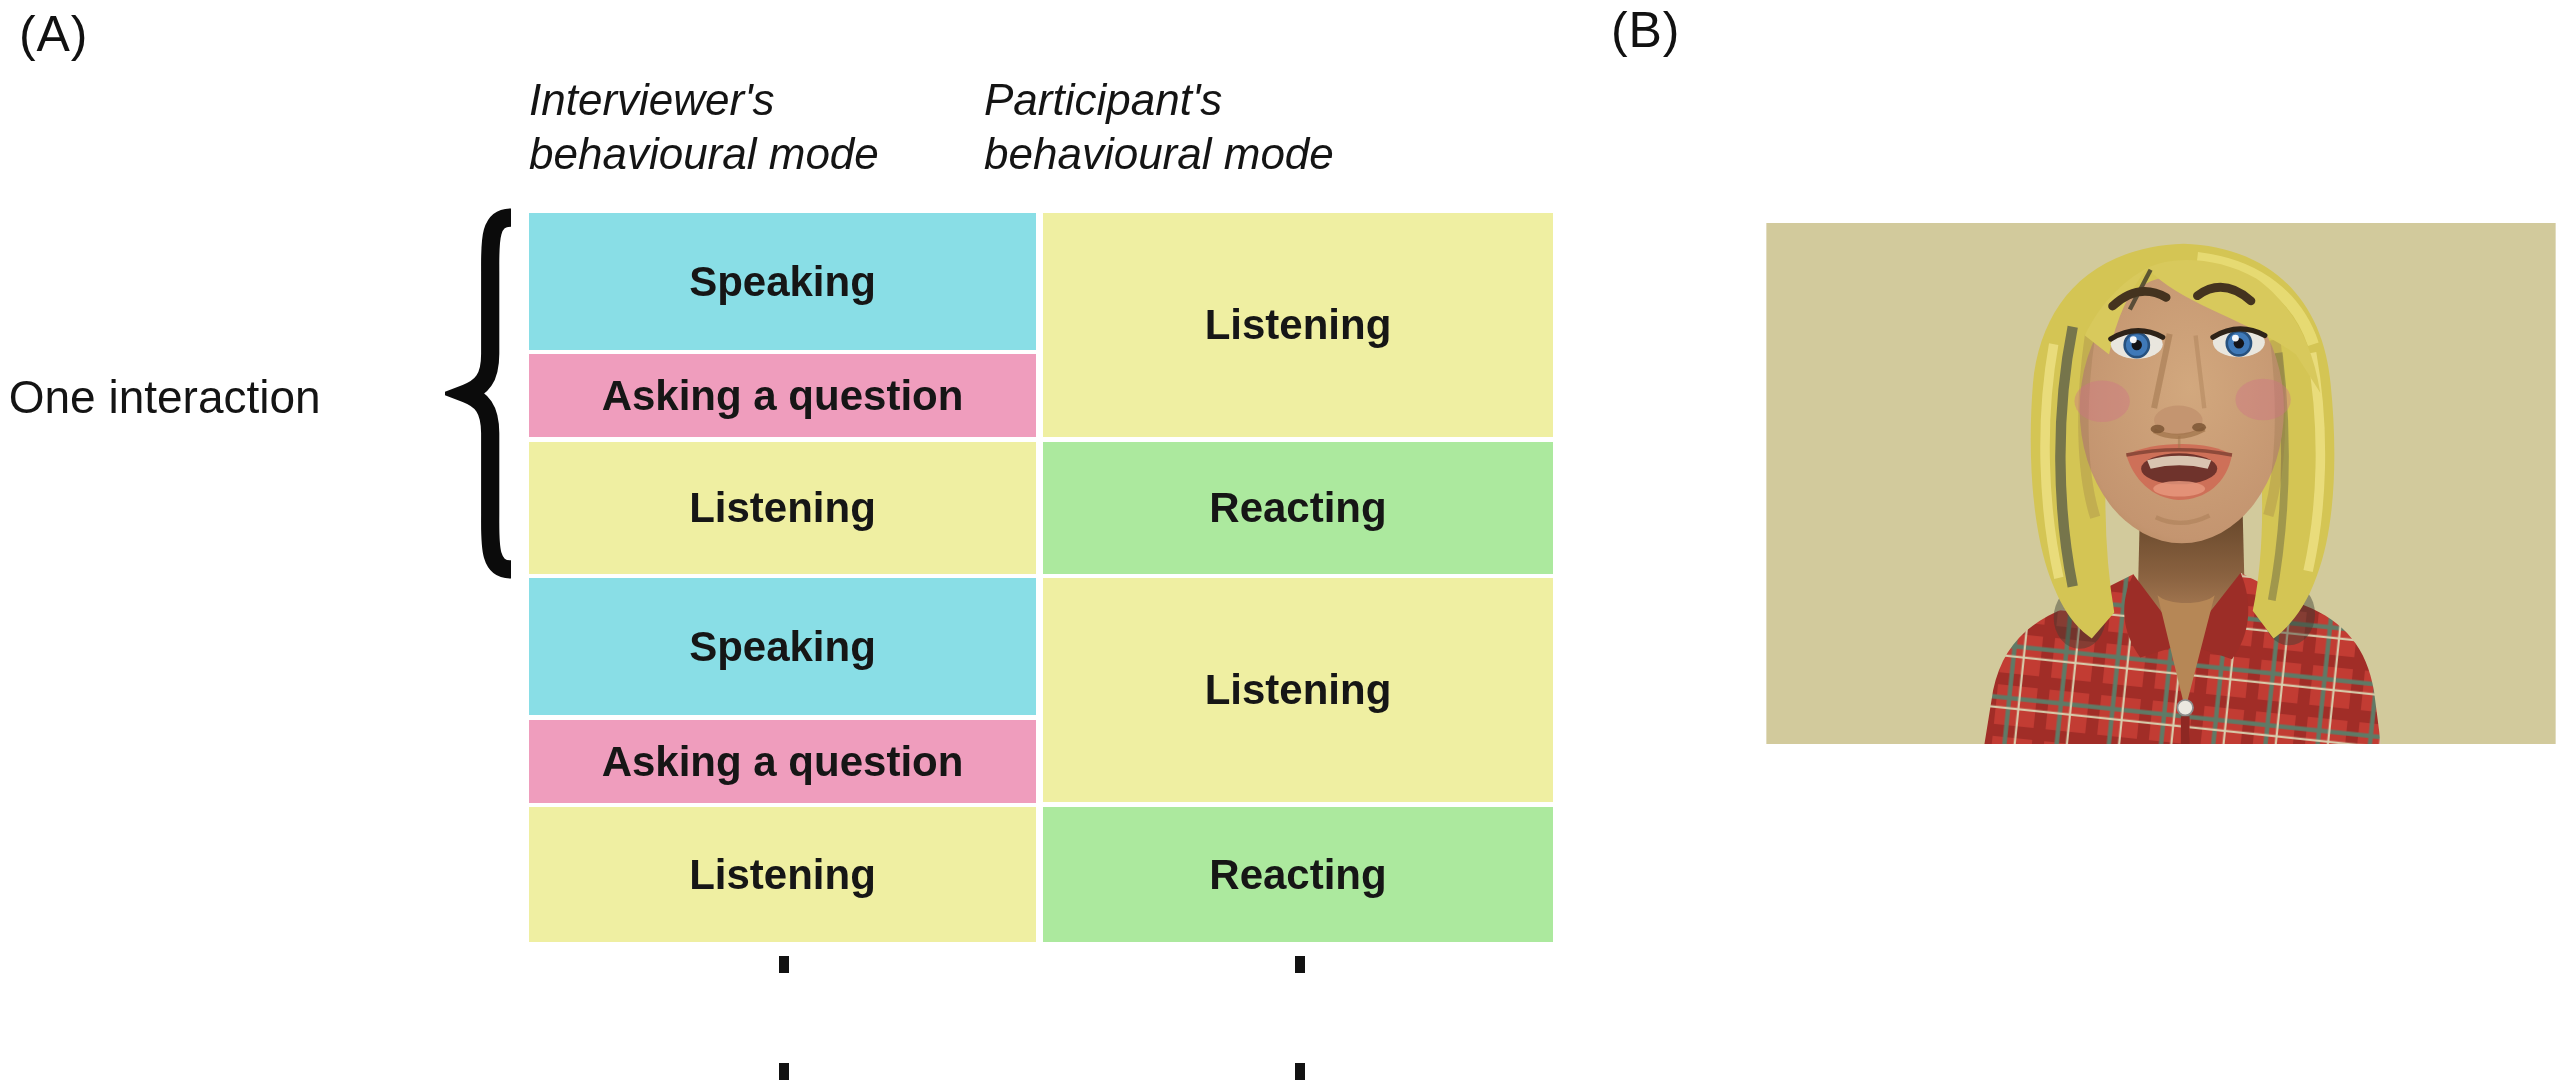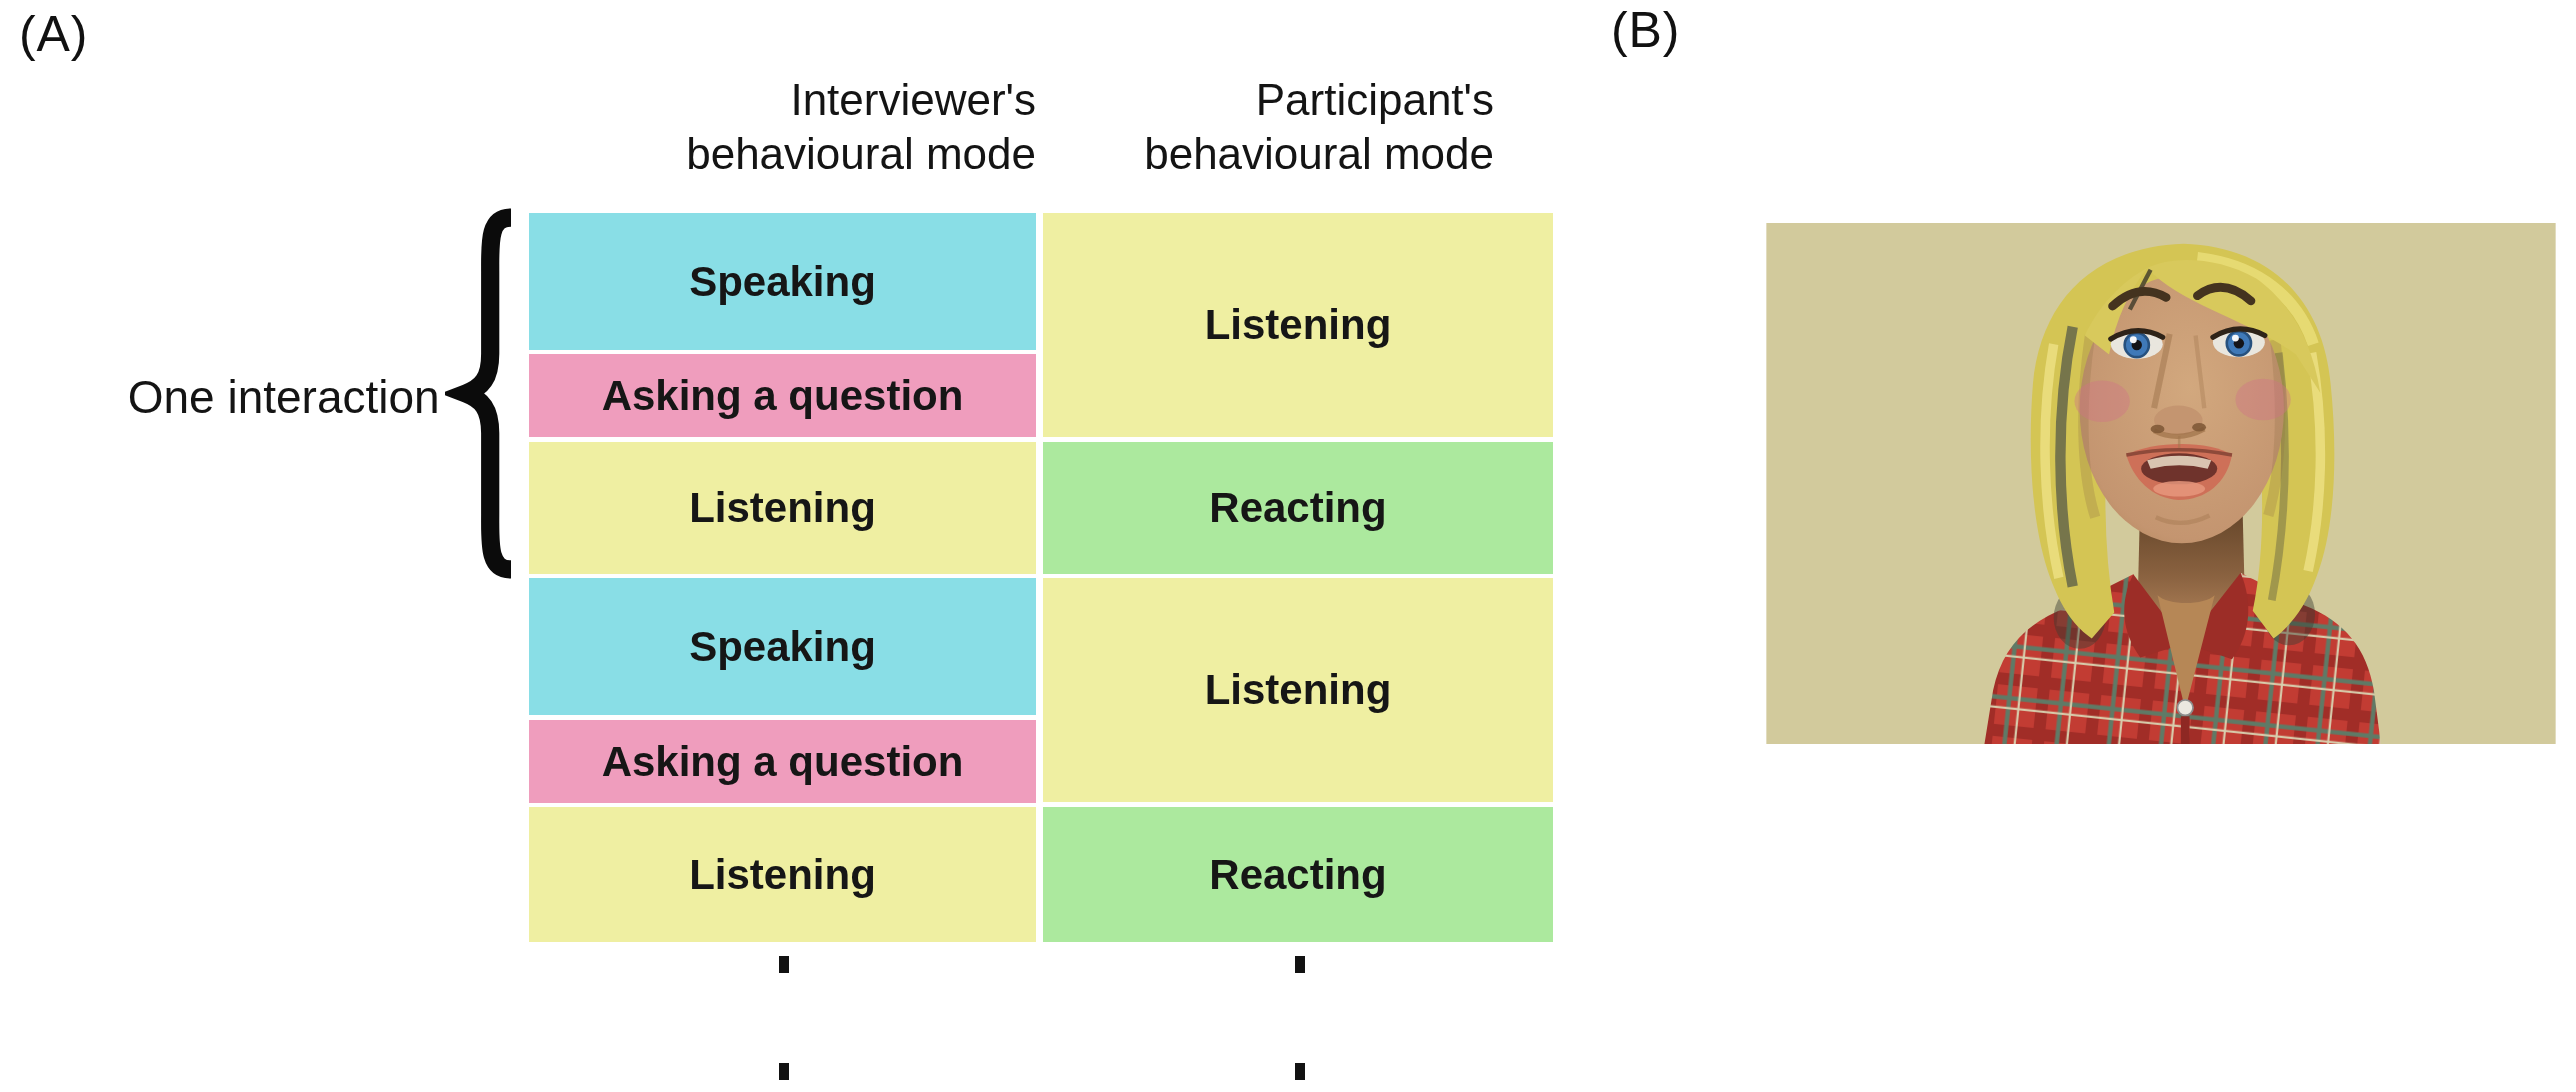--- a/index.html
+++ b/index.html
@@ -4,29 +4,29 @@
 <style>
   html,body{margin:0;padding:0;background:#ffffff;}
   #page{
     position:relative;width:2576px;height:1093px;background:#ffffff;overflow:hidden;
     font-family:"Liberation Sans", sans-serif;color:#161616;
   }
   .panel-label{
     position:absolute;font-size:50px;line-height:1;color:#111;letter-spacing:0.9px;
   }
   .col-header{
-    position:absolute;text-align:right;font-size:44px;line-height:1.22;color:#141414;
+    position:absolute;text-align:left;font-size:44px;line-height:1.22;color:#141414;font-style:italic;
   }
   .cell{
     position:absolute;display:flex;align-items:center;justify-content:center;
     font-size:42px;font-weight:700;color:#161616;text-align:center;
   }
   .brace-wrap{position:absolute;left:445px;top:208px;width:80px;height:371px;}
   .one-interaction{
-    position:absolute;left:8.7px;top:371px;width:431px;text-align:right;
+    position:absolute;left:8.7px;top:371px;width:431px;
     font-size:46px;line-height:1.15;color:#141414;white-space:nowrap;
   }
   .dot{position:absolute;width:10.4px;height:16.5px;background:#121212;}
   .avatar-frame{position:absolute;left:1766px;top:223px;width:790px;height:521px;}
   .avatar-frame svg{display:block;}
 </style>
 </head>
 <body>
 
 <div id="page">

